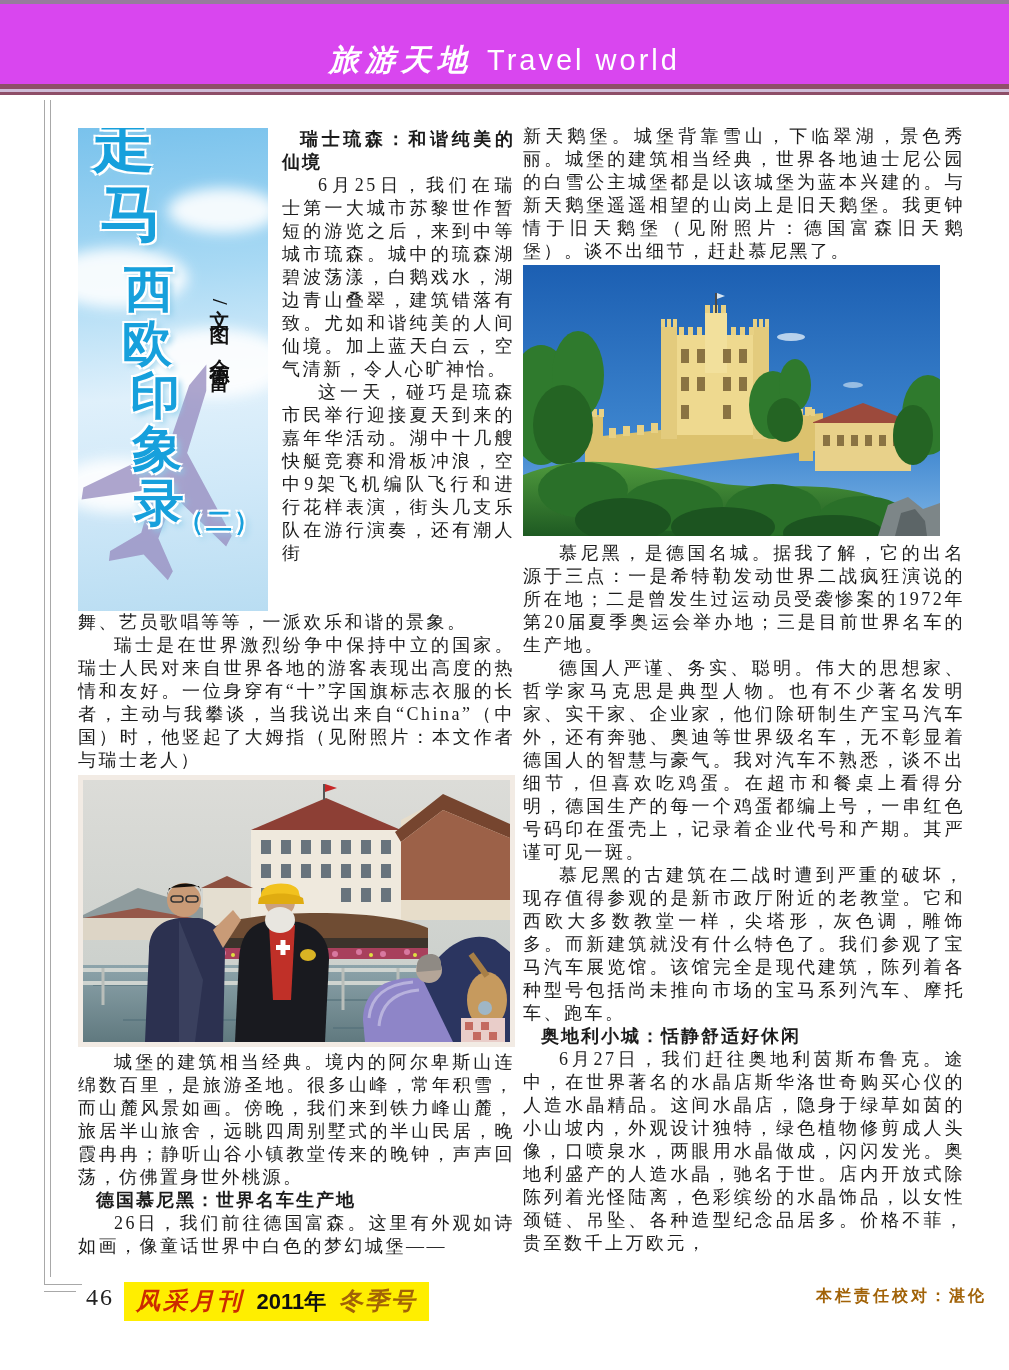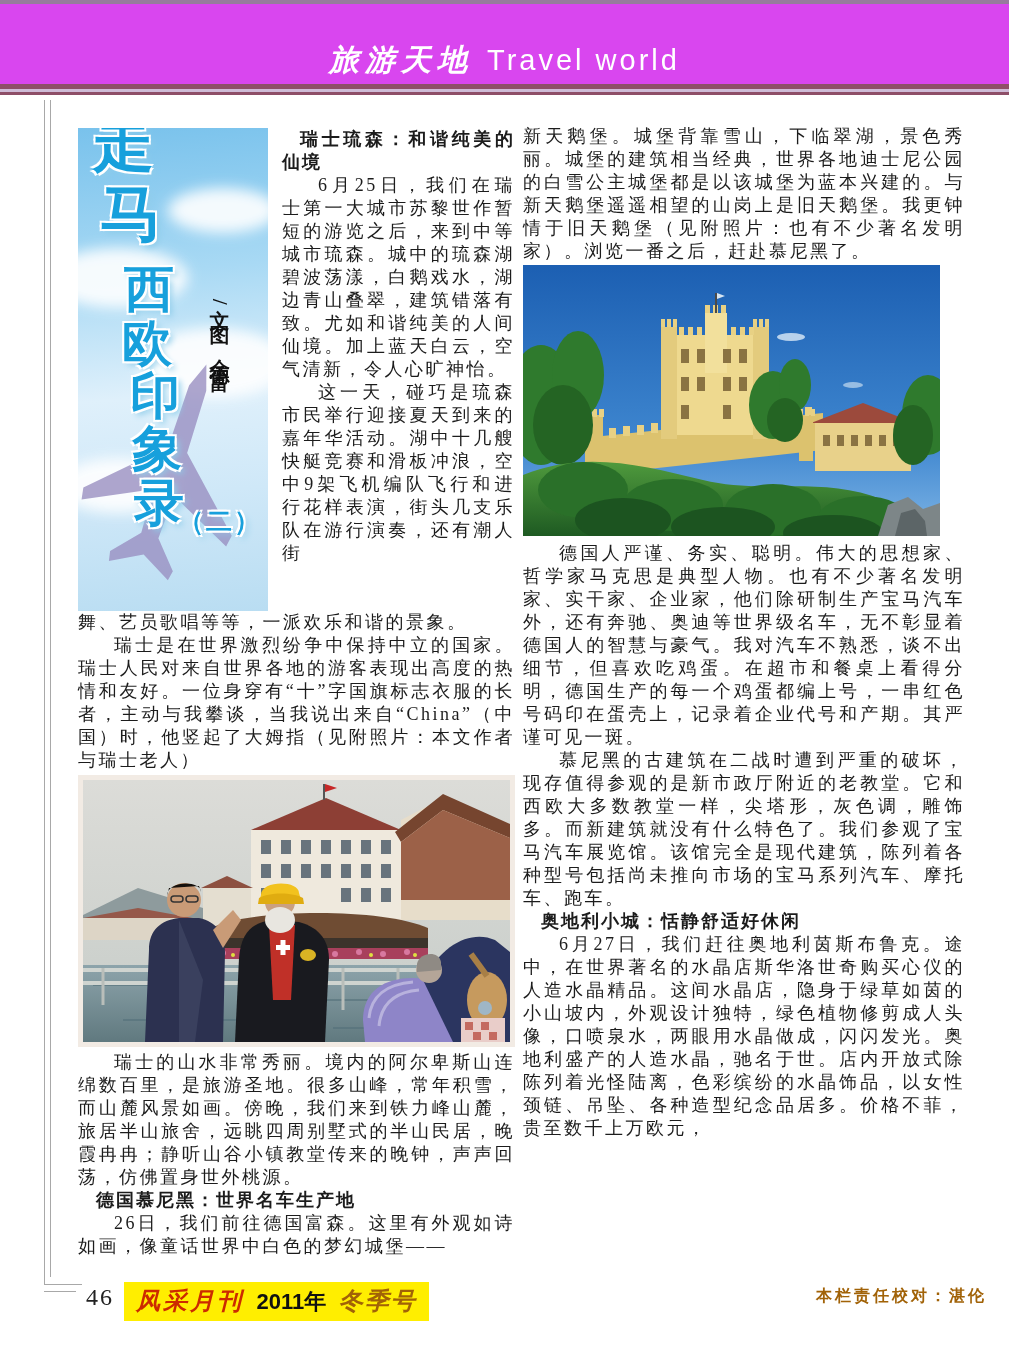--- a/index.html
+++ b/index.html
@@ -253,27 +253,27 @@
               <rect x="382" y="242" width="8" height="8"></rect>
               <rect x="398" y="242" width="8" height="8"></rect>
               <rect x="390" y="252" width="8" height="8"></rect>
               <rect x="406" y="252" width="8" height="8"></rect>
             </g>
           <circle cx="402" cy="228" r="7" fill="#9fb6c6"></circle>
         </g>
       </svg>
     </figure>
 
-    <p class="indent">瑞士的山水非常秀丽。境内的阿尔卑斯山连绵数百里，是旅游圣地。很多山峰，常年积雪，而山麓风景如画。傍晚，我们来到铁力峰山麓，旅居半山旅舍，远眺四周别墅式的半山民居，晚霞冉冉；静听山谷小镇教堂传来的晚钟，声声回荡，仿佛置身世外桃源。</p>
+    <p class="indent">城堡的建筑相当经典。境内的阿尔卑斯山连绵数百里，是旅游圣地。很多山峰，常年积雪，而山麓风景如画。傍晚，我们来到铁力峰山麓，旅居半山旅舍，远眺四周别墅式的半山民居，晚霞冉冉；静听山谷小镇教堂传来的晚钟，声声回荡，仿佛置身世外桃源。</p>
     <p class="h indent1">德国慕尼黑：世界名车生产地</p>
     <p class="indent">26日，我们前往德国富森。这里有外观如诗如画，像童话世界中白色的梦幻城堡——</p>
   </div>
 
   <div class="col col2">
-    <p>新天鹅堡。城堡背靠雪山，下临翠湖，景色秀丽。城堡的建筑相当经典，世界各地迪士尼公园的白雪公主城堡都是以该城堡为蓝本兴建的。与新天鹅堡遥遥相望的山岗上是旧天鹅堡。我更钟情于旧天鹅堡（见附照片：也有不少著名发明家）。浏览一番之后，赶赴慕尼黑了。</p>
+    <p>新天鹅堡。城堡背靠雪山，下临翠湖，景色秀丽。城堡的建筑相当经典，世界各地迪士尼公园的白雪公主城堡都是以该城堡为蓝本兴建的。与新天鹅堡遥遥相望的山岗上是旧天鹅堡。我更钟情于旧天鹅堡（见附照片：德国富森旧天鹅堡）。谈不出细节，赶赴慕尼黑了。</p>
 
     <figure class="photo2">
       <svg viewBox="0 0 417 271" preserveAspectRatio="none">
         <defs>
           <linearGradient id="sky2" x1="0" y1="0" x2="0" y2="1">
             <stop offset="0" stop-color="#1c5fb2"></stop>
               <stop offset=".65" stop-color="#3e86cf"></stop>
               <stop offset="1" stop-color="#7fb5e6"></stop>
           </linearGradient>
           <linearGradient id="hillg" x1="0" y1="0" x2="0" y2="1">
@@ -394,20 +394,21 @@
         <g fill="#1c5420">
           <ellipse cx="100" cy="255" rx="48" ry="22"></ellipse>
             <ellipse cx="200" cy="262" rx="52" ry="20"></ellipse>
             <ellipse cx="310" cy="268" rx="50" ry="18"></ellipse>
         </g>
         <path d="M355,271 L365,240 L385,232 L400,244 L417,238 L417,271 Z" fill="#7d8688"></path>
         <path d="M372,271 L378,248 L392,244 L402,256 L404,271 Z" fill="#5c6567"></path>
       </svg>
     </figure>
 
+    <p class="indent">慕尼黑，是德国名城。据我了解，它的出名源于三点：一是希特勒发动世界二战疯狂演说的所在地；二是曾发生过运动员受袭惨案的1972年第20届夏季奥运会举办地；三是目前世界名车的生产地。</p>
     <p class="indent">德国人严谨、务实、聪明。伟大的思想家、哲学家马克思是典型人物。也有不少著名发明家、实干家、企业家，他们除研制生产宝马汽车外，还有奔驰、奥迪等世界级名车，无不彰显着德国人的智慧与豪气。我对汽车不熟悉，谈不出细节，但喜欢吃鸡蛋。在超市和餐桌上看得分明，德国生产的每一个鸡蛋都编上号，一串红色号码印在蛋壳上，记录着企业代号和产期。其严谨可见一斑。</p>
     <p class="indent">慕尼黑的古建筑在二战时遭到严重的破坏，现存值得参观的是新市政厅附近的老教堂。它和西欧大多数教堂一样，尖塔形，灰色调，雕饰多。而新建筑就没有什么特色了。我们参观了宝马汽车展览馆。该馆完全是现代建筑，陈列着各种型号包括尚未推向市场的宝马系列汽车、摩托车、跑车。</p>
     <p class="h indent1">奥地利小城：恬静舒适好休闲</p>
     <p class="indent">6月27日，我们赶往奥地利茵斯布鲁克。途中，在世界著名的水晶店斯华洛世奇购买心仪的人造水晶精品。这间水晶店，隐身于绿草如茵的小山坡内，外观设计独特，绿色植物修剪成人头像，口喷泉水，两眼用水晶做成，闪闪发光。奥地利盛产的人造水晶，驰名于世。店内开放式除陈列着光怪陆离，色彩缤纷的水晶饰品，以女性颈链、吊坠、各种造型纪念品居多。价格不菲，贵至数千上万欧元，</p>
   </div>
 
   <div class="footer">
     <span class="pagenum">46</span>
     <span class="magbox">
       <span class="mag-name">风采月刊</span>

